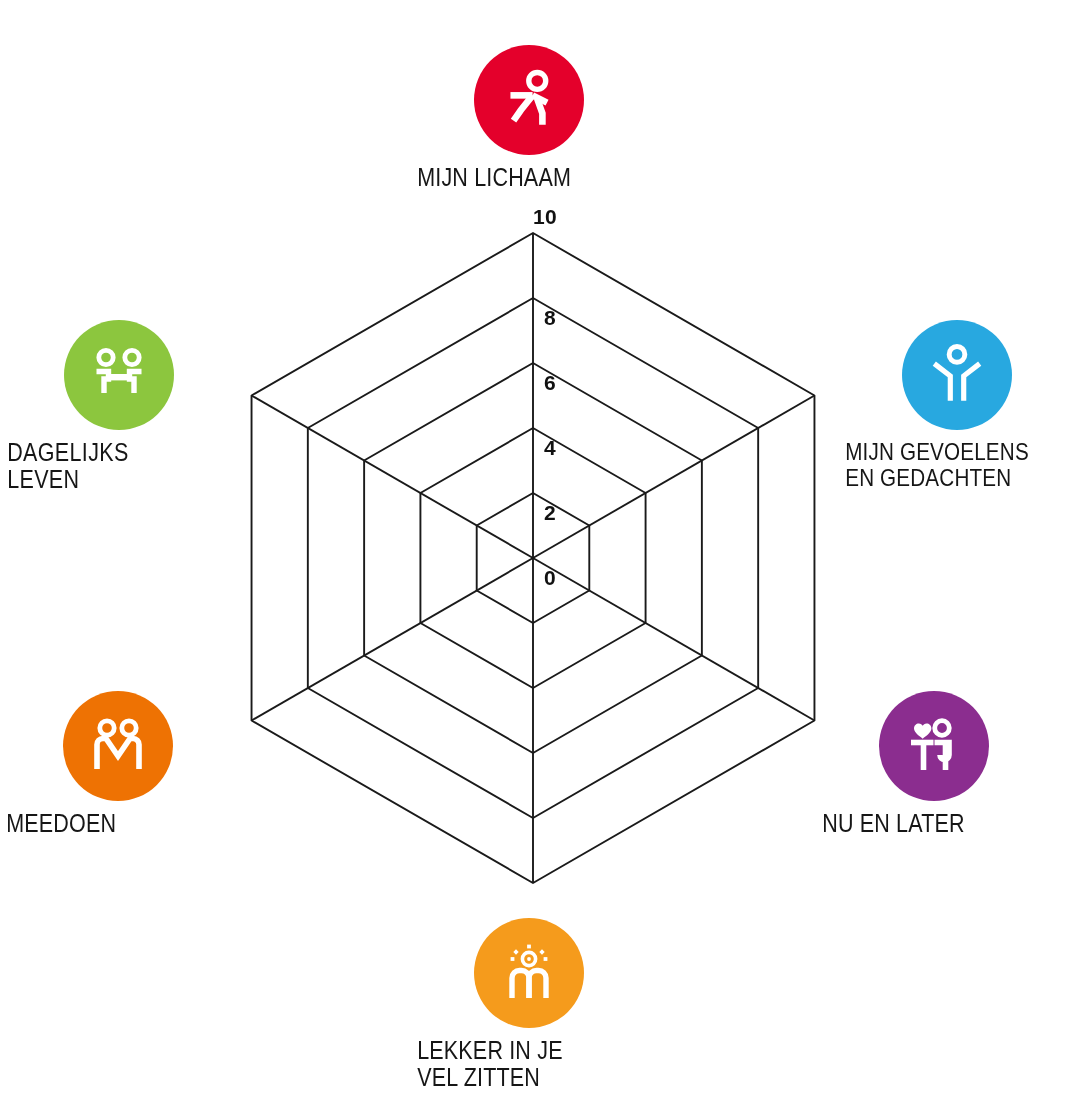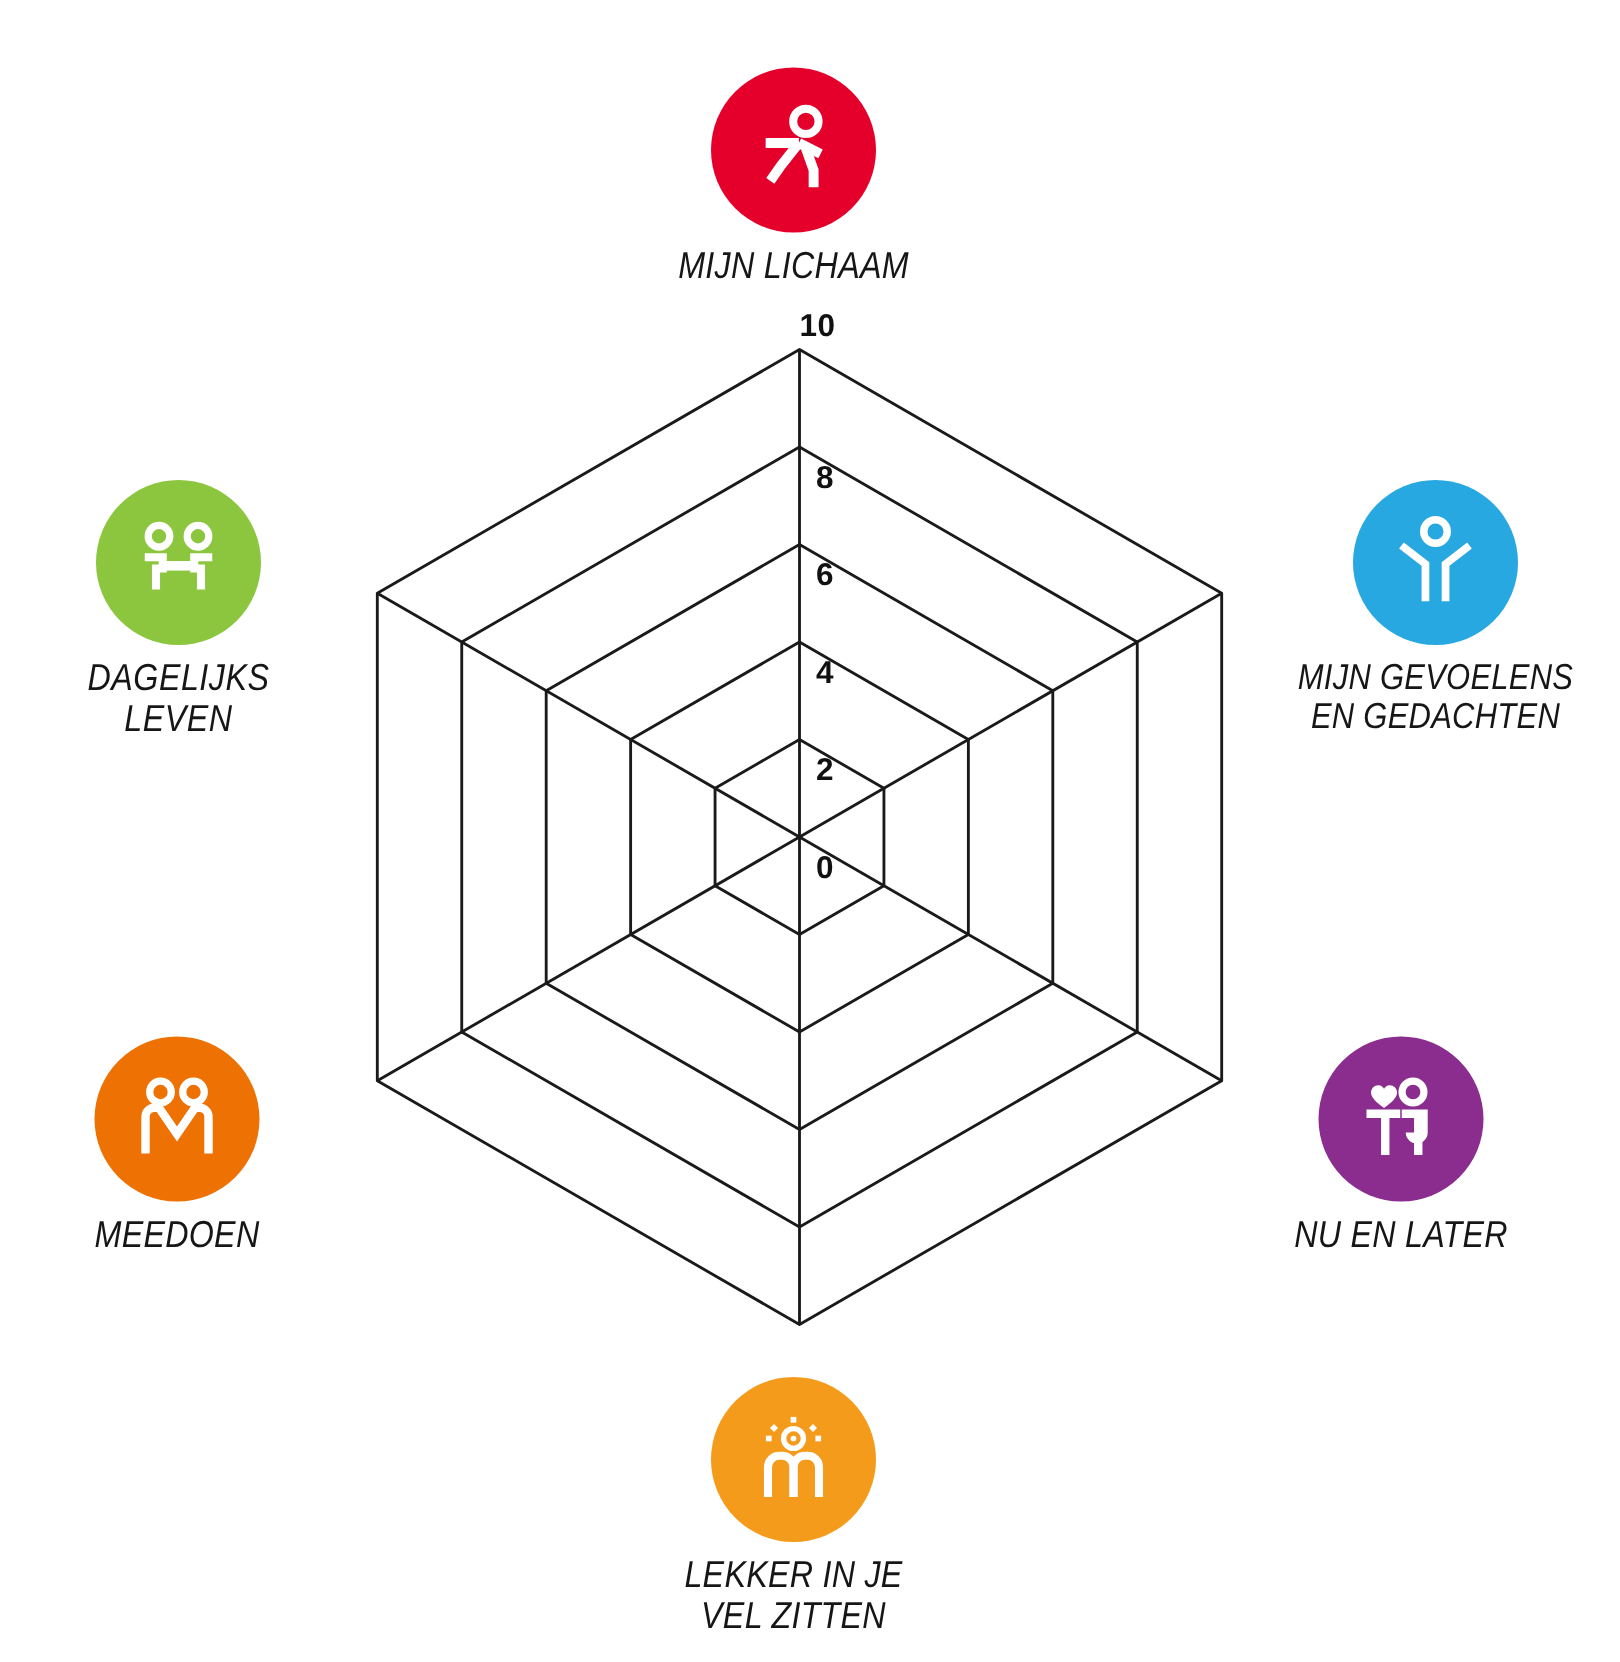--- a/index.html
+++ b/index.html
@@ -59,23 +59,21 @@
     fill: #111111;
     text-anchor: start;
     letter-spacing: 0.3px;
   }
 
   
   .cat-node {
     position: absolute;
     width: 260px;
     margin-left: -130px;
-    text-align: center;
     user-select: none;
-    font-style: italic;
   }
   .cat-badge {
     width: 110px;
     height: 110px;
     border-radius: 50%;
     margin: 0 auto;
     display: flex;
     align-items: center;
     justify-content: center;
   }

